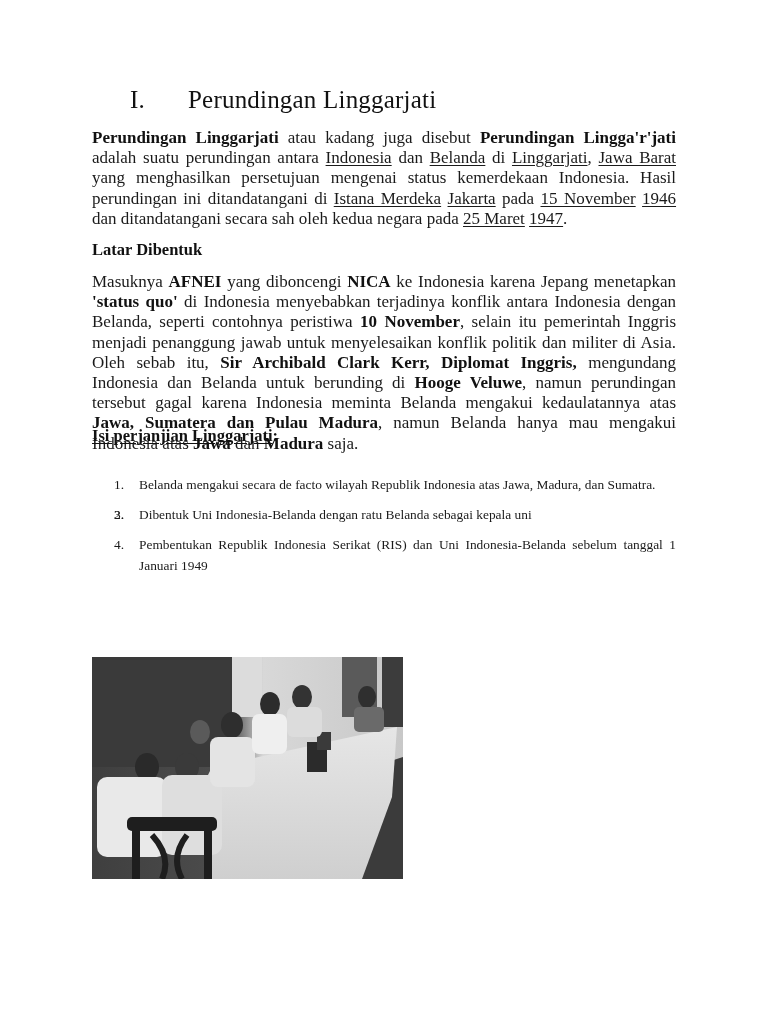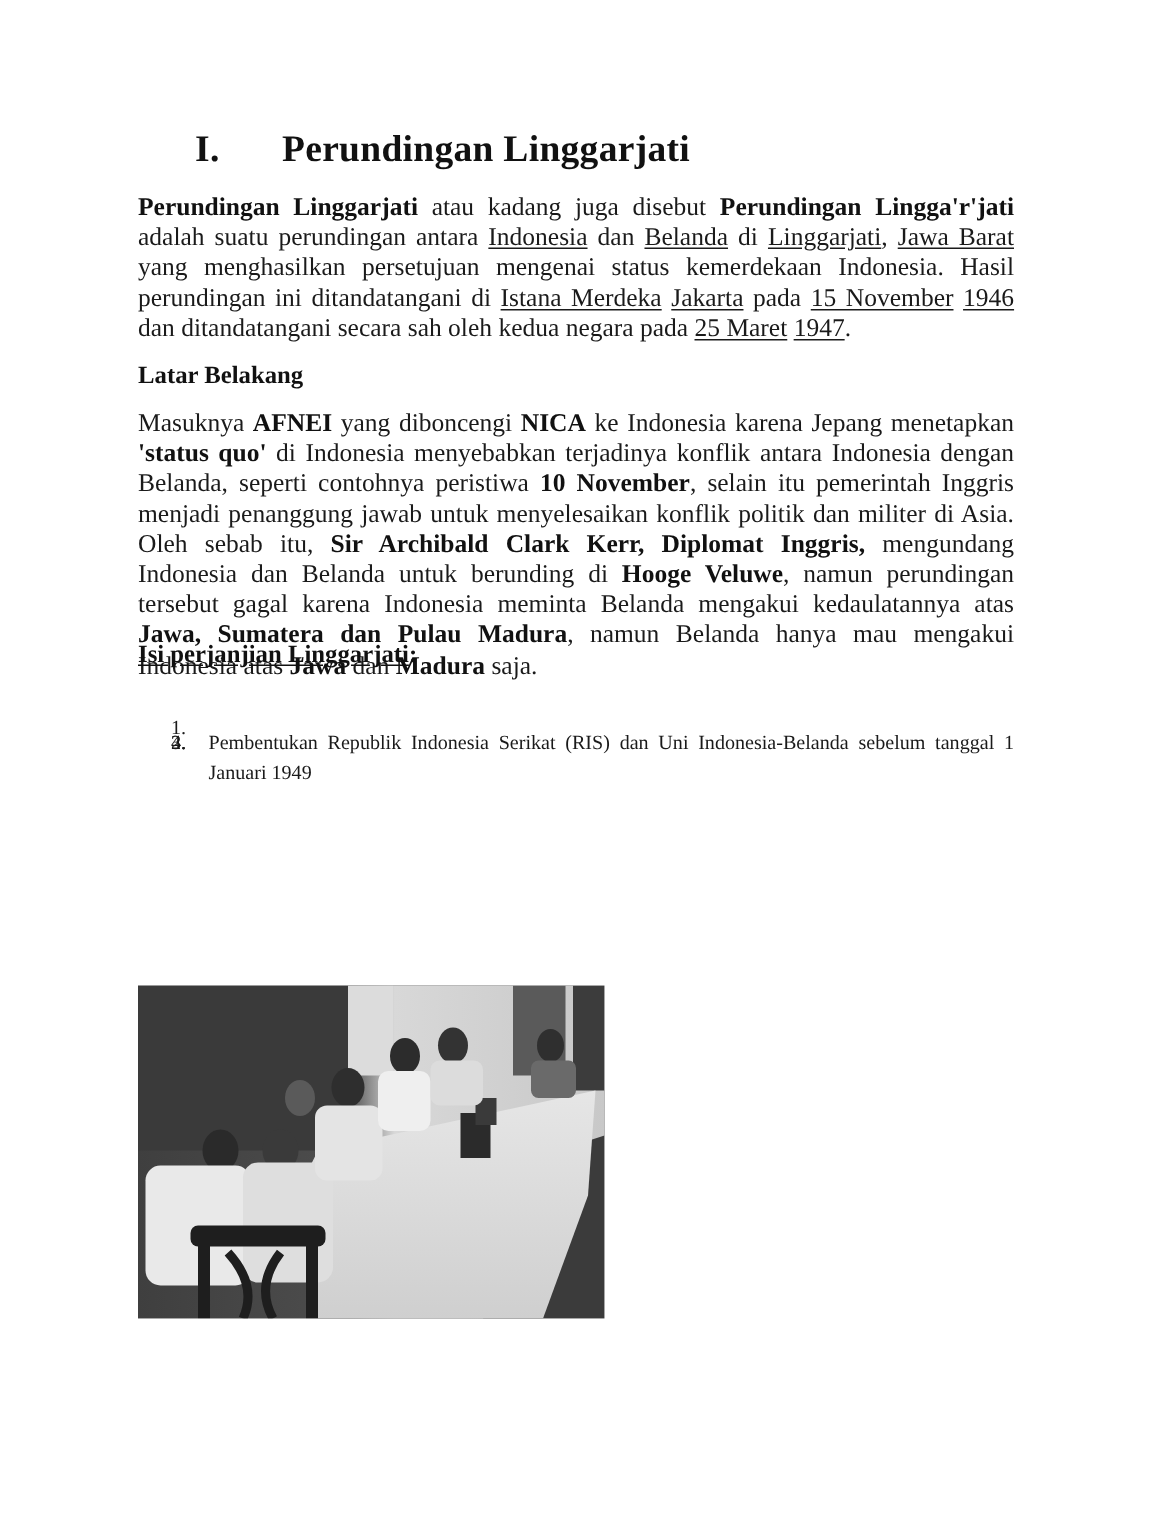--- a/index.html
+++ b/index.html
@@ -19,21 +19,21 @@
       position: absolute;
       left: 92px;
       top: 0;
       width: 584px;
     }
     .title {
       position: absolute;
       left: 130px;
       top: 86px;
       font-size: 25px;
-      font-weight: bold;
+      font-weight: normal;
       letter-spacing: 0.2px;
       white-space: nowrap;
       color: #111;
     }
     .title .num {
       display: inline-block;
       width: 58px;
     }
     .para {
       position: absolute;
@@ -98,30 +98,30 @@
 <body>
 
 <div class="title">
   <span class="num">I.</span><span>Perundingan Linggarjati</span>
 </div>
 
 <div class="page">
 
   <p class="para" style="top:128px;"><b>Perundingan Linggarjati</b><span> atau kadang juga disebut </span><b>Perundingan Lingga'r'jati</b><span> adalah suatu perundingan antara </span><span class="u">Indonesia</span><span> dan </span><span class="u">Belanda</span><span> di </span><span class="u">Linggarjati</span><span>, </span><span class="u">Jawa Barat</span><span> yang menghasilkan persetujuan mengenai status kemerdekaan Indonesia. Hasil perundingan ini ditandatangani di </span><span class="u">Istana Merdeka</span><span> </span><span class="u">Jakarta</span><span> pada </span><span class="u">15 November</span><span> </span><span class="u">1946</span><span> dan ditandatangani secara sah oleh kedua negara pada </span><span class="u">25 Maret</span><span> </span><span class="u">1947</span><span>.</span></p>
 
-  <h2 class="h2" style="top:240px;">Latar Belakang</h2>
+  <h2 class="h2" style="top:240px;">Latar Dibentuk</h2>
 
   <p class="para" style="top:272px;"><span>Masuknya </span><b>AFNEI</b><span> yang diboncengi </span><b>NICA</b><span> ke Indonesia karena Jepang menetapkan </span><b>'status quo'</b><span> di Indonesia menyebabkan terjadinya konflik antara Indonesia dengan Belanda, seperti contohnya peristiwa </span><b>10 November</b><span>, selain itu pemerintah Inggris menjadi penanggung jawab untuk menyelesaikan konflik politik dan militer di Asia. Oleh sebab itu, </span><b>Sir Archibald Clark Kerr, Diplomat Inggris,</b><span> mengundang Indonesia dan Belanda untuk berunding di </span><b>Hooge Veluwe</b><span>, namun perundingan tersebut gagal karena Indonesia meminta Belanda mengakui kedaulatannya atas </span><b>Jawa, Sumatera dan Pulau Madura</b><span>, namun Belanda hanya mau mengakui Indonesia atas </span><b>Jawa</b><span> dan </span><b>Madura</b><span> saja.</span></p>
 
   <h2 class="h2 underline" style="top:426px;"><span class="txt">Isi perjanjian Linggarjati</span><span>:</span></h2>
 
   <ol class="list">
-    <li><span class="n">1.</span></li>
+    <li><span class="n">1.</span><span>Belanda mengakui secara de facto wilayah Republik Indonesia atas Jawa, Madura, dan Sumatra.</span></li>
     <li><span class="n">2.</span></li>
-    <li><span class="n">3.</span></li>
+    <li><span class="n">3.</span><span>Dibentuk Uni Indonesia-Belanda dengan ratu Belanda sebagai kepala uni</span></li>
     <li><span class="n">4.</span><span>Pembentukan Republik Indonesia Serikat (RIS) dan Uni Indonesia-Belanda sebelum tanggal 1 Januari 1949</span></li>
   </ol>
 </div>
 
 <div class="photo" title="black-and-white photograph of delegates seated at a long table signing the Linggarjati agreement">
   <svg width="311" height="222" viewBox="0 0 311 222" xmlns="http://www.w3.org/2000/svg">
     <defs>
       <linearGradient id="wall" x1="0" y1="0" x2="1" y2="0">
         <stop offset="0" stop-color="#3f3f3f"></stop>
         <stop offset="0.45" stop-color="#4d4d4d"></stop>

